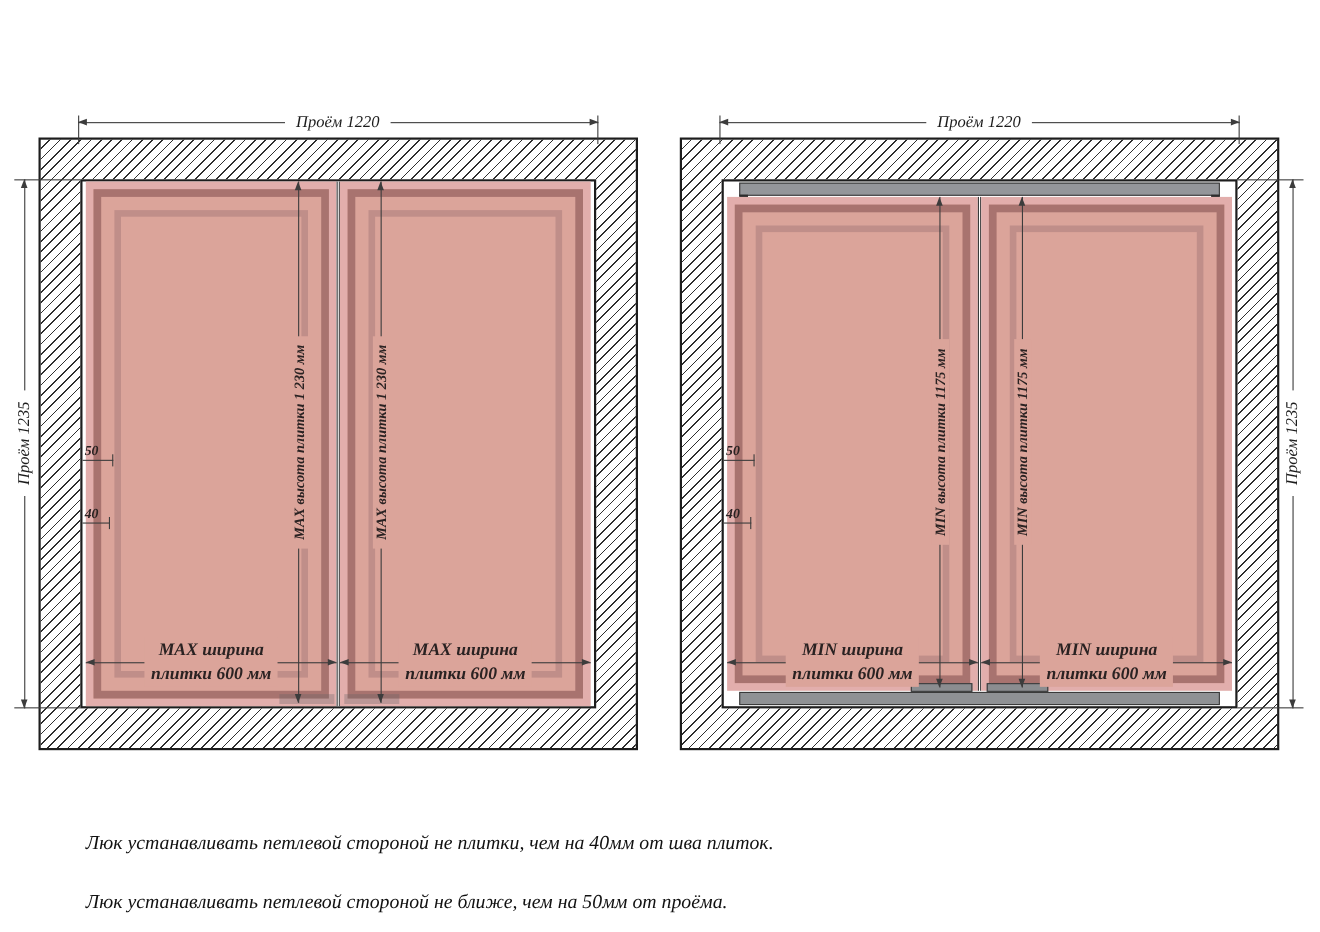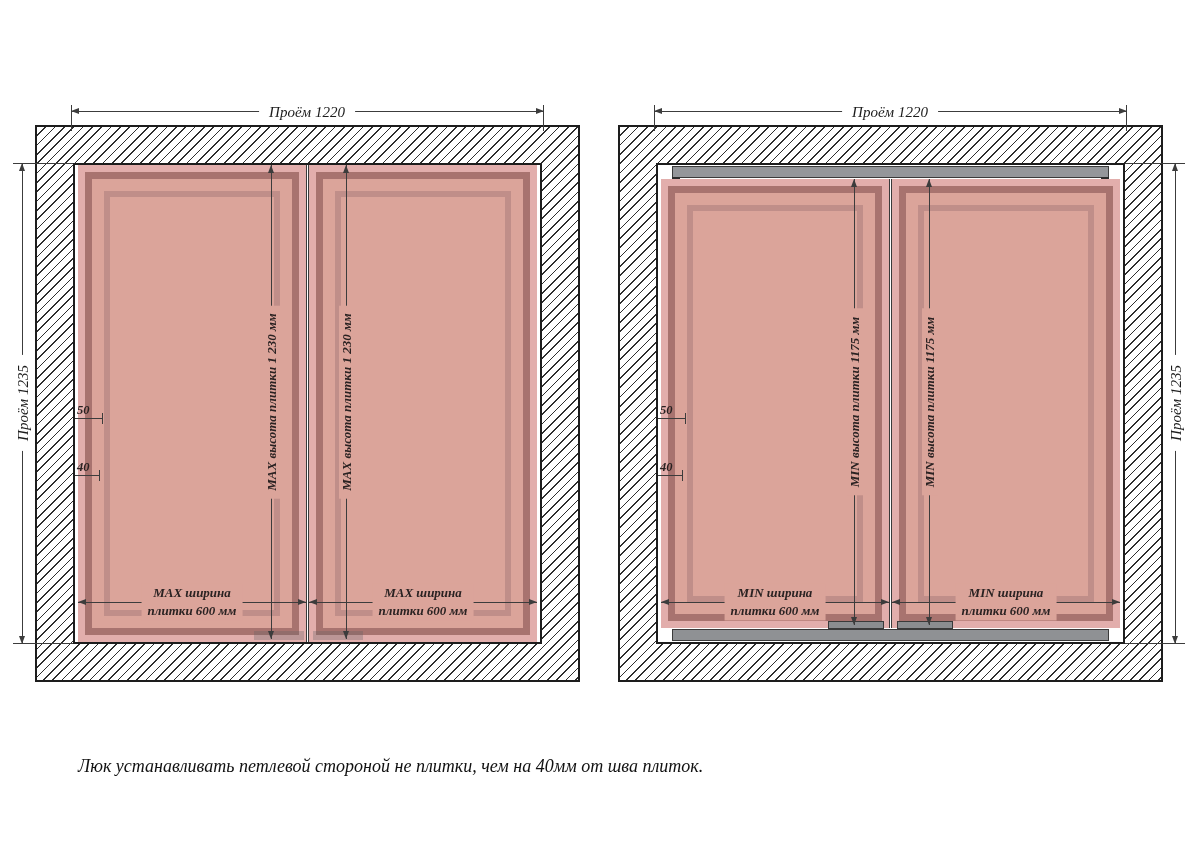--- a/index.html
+++ b/index.html
@@ -37,21 +37,21 @@
   .ar-u{border-left:3px solid transparent;border-right:3px solid transparent;border-bottom:8px solid #3c3c3c;}
   .ar-d{border-left:3px solid transparent;border-right:3px solid transparent;border-top:8px solid #3c3c3c;}
 
   .dlabel{position:absolute;transform:translate(-50%,-50%);white-space:nowrap;
           font-style:italic;font-size:15px;color:#1c1c1c;background:#fff;padding:0 10px;}
   .dlabel-rot{position:absolute;transform:translate(-50%,-50%) rotate(-90deg);white-space:nowrap;
           font-style:italic;font-size:15px;color:#1c1c1c;background:#fff;padding:0 10px;}
   .tlabel-rot{position:absolute;transform:translate(-50%,-50%) rotate(-90deg);white-space:nowrap;
           font-style:italic;font-weight:700;font-size:13px;color:#2a2222;background:#dba49a;padding:0 8px;}
   .wlabel{position:absolute;transform:translate(-50%,-50%);text-align:center;
-          font-style:italic;font-weight:700;font-size:13px;line-height:1.35;color:#2a2222;
+          font-style:italic;font-weight:700;font-size:16px;line-height:1.35;color:#2a2222;
           background:#dba49a;padding:1px 6px;white-space:nowrap;}
   .slabel{position:absolute;font-style:italic;font-weight:700;font-size:12.5px;color:#2a2222;}
 
   .note{position:absolute;left:78px;font-style:italic;font-size:18px;color:#111;white-space:nowrap;}
 </style>
 </head>
 <body>
 
 <div id="canvas">
 
@@ -185,14 +185,15 @@
     <div class="dim-h" style="left:40px;top:293px;width:28px"></div>
     <div class="tick-v" style="left:67px;top:288px;height:11px"></div>
     <div class="slabel" style="left:42px;top:278px">50</div>
 
     <div class="dim-h" style="left:40px;top:350px;width:25px"></div>
     <div class="tick-v" style="left:64px;top:345px;height:11px"></div>
     <div class="slabel" style="left:42px;top:335px">40</div>
   </div>
 
   <div class="note" style="top:731px">Люк устанавливать петлевой стороной не плитки, чем на 40мм от шва плиток.</div>
+  <div class="note" style="top:784px">Люк устанавливать петлевой стороной не ближе, чем на 50мм от проёма.</div>
 
 </div>
 
 </body></html>

